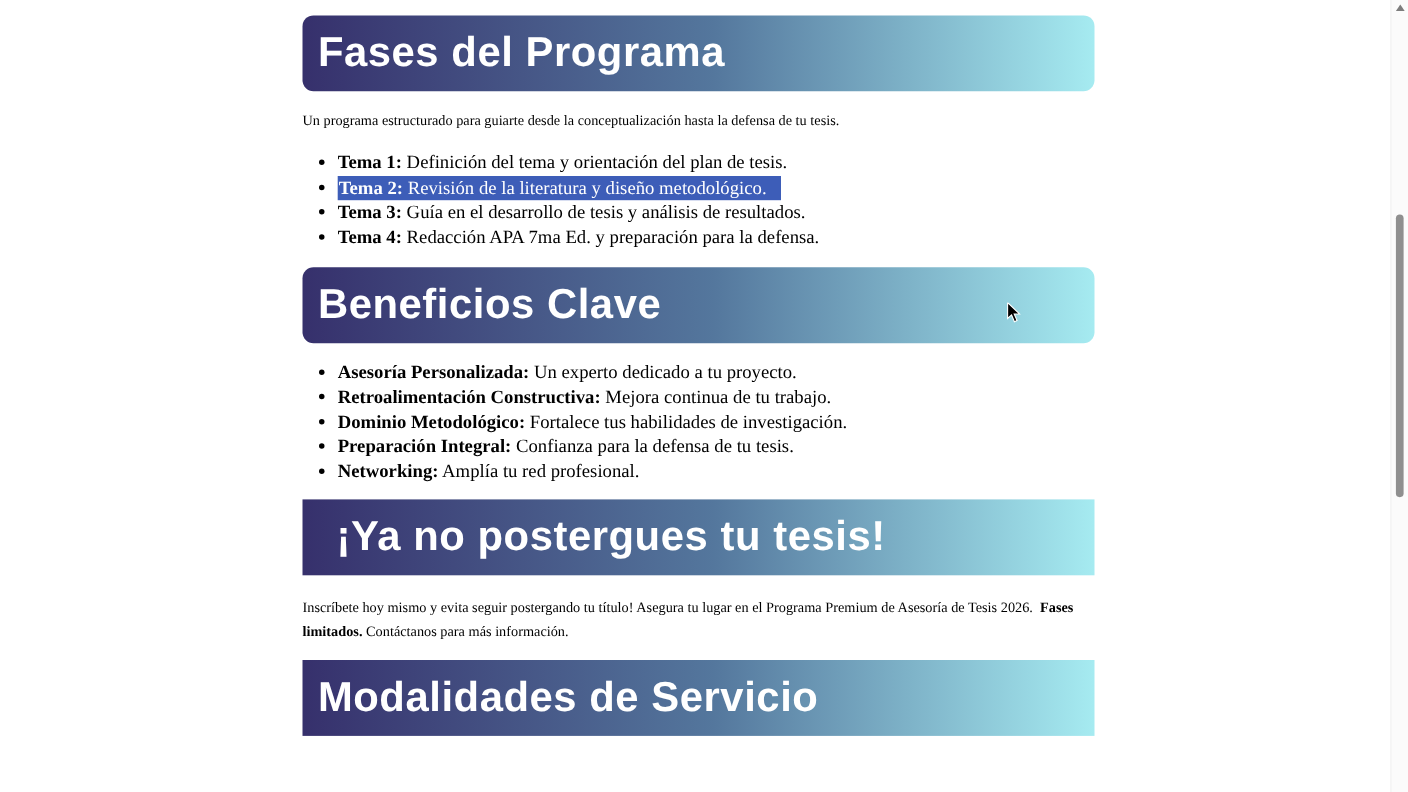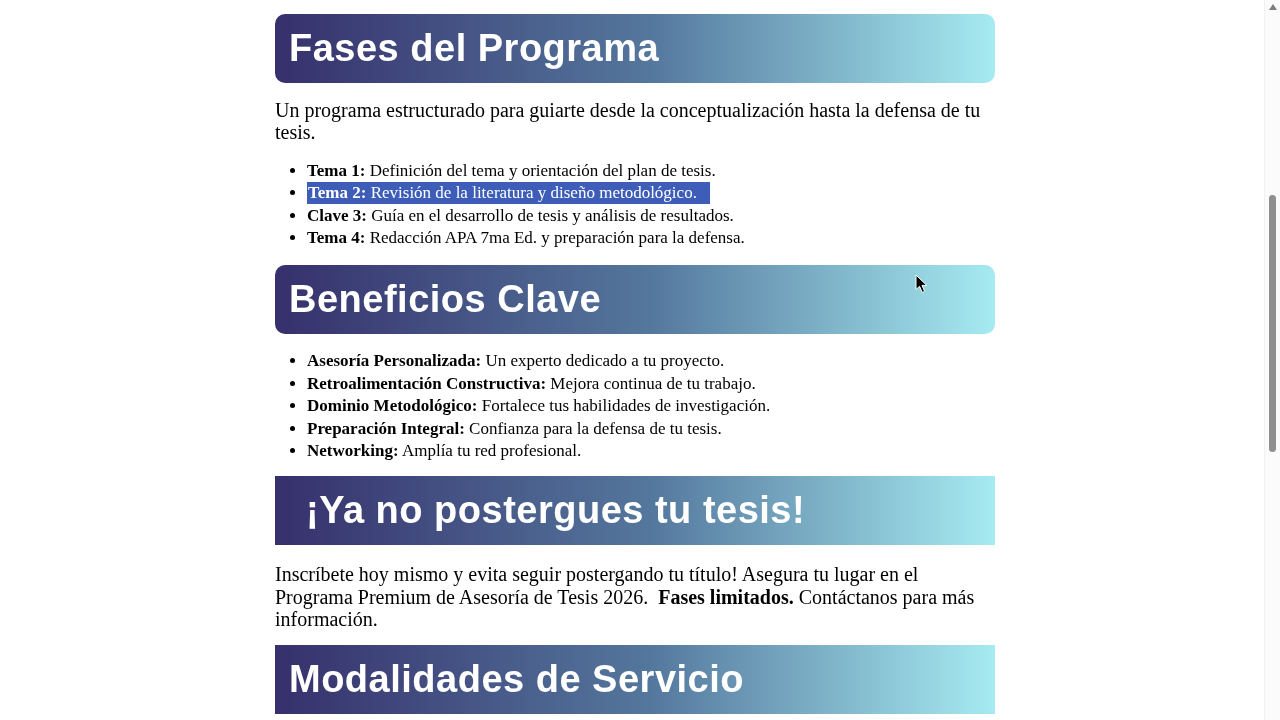--- a/index.html
+++ b/index.html
@@ -25,21 +25,21 @@
   .banner.b1{margin-top:14px;}
   .banner.b2{margin-top:16px;}
   .banner.b3{margin-top:14px;padding-left:31px;}
   .banner.b4{margin-top:14px;}
   .subheading{
     margin:20px 0 0 0;
     font-size:17px;font-weight:bold;line-height:22px;
   }
   .para{
     margin:16px 0 0 0;
-    font-size:20px;line-height:22.4px;
+    font-size:13px;line-height:22.4px;
   }
   .para.cta{margin-top:18px;}
   ul.list{
     margin:16px 0 0 0;
     padding:0 0 0 32px;
     font-size:17px;line-height:22.4px;
   }
   ul.list li{margin:0;padding:0;}
   .lbl{font-weight:bold;}
   .selected{
@@ -76,21 +76,21 @@
   <div class="banner rounded b1">
     <span>Fases del Programa</span>
   </div>
 
 
   <p class="para">Un programa estructurado para guiarte desde la conceptualización hasta la defensa de tu tesis.</p>
 
   <ul class="list">
     <li><span class="lbl">Tema 1:</span><span> Definición del tema y orientación del plan de tesis.</span></li>
     <li><span class="selected"><span class="lbl">Tema 2:</span><span> Revisión de la literatura y diseño metodológico.</span></span></li>
-    <li><span class="lbl">Clave 3:</span><span> Guía en el desarrollo de tesis y análisis de resultados.</span></li>
+    <li><span class="lbl">Tema 3:</span><span> Guía en el desarrollo de tesis y análisis de resultados.</span></li>
     <li><span class="lbl">Tema 4:</span><span> Redacción APA 7ma Ed. y preparación para la defensa.</span></li>
   </ul>
 
   <div class="banner rounded b2">
     <span>Beneficios Clave</span>
   </div>
 
   <ul class="list">
     <li><span class="lbl">Asesoría Personalizada:</span><span> Un experto dedicado a tu proyecto.</span></li>
     <li><span class="lbl">Retroalimentación Constructiva:</span><span> Mejora continua de tu trabajo.</span></li>

